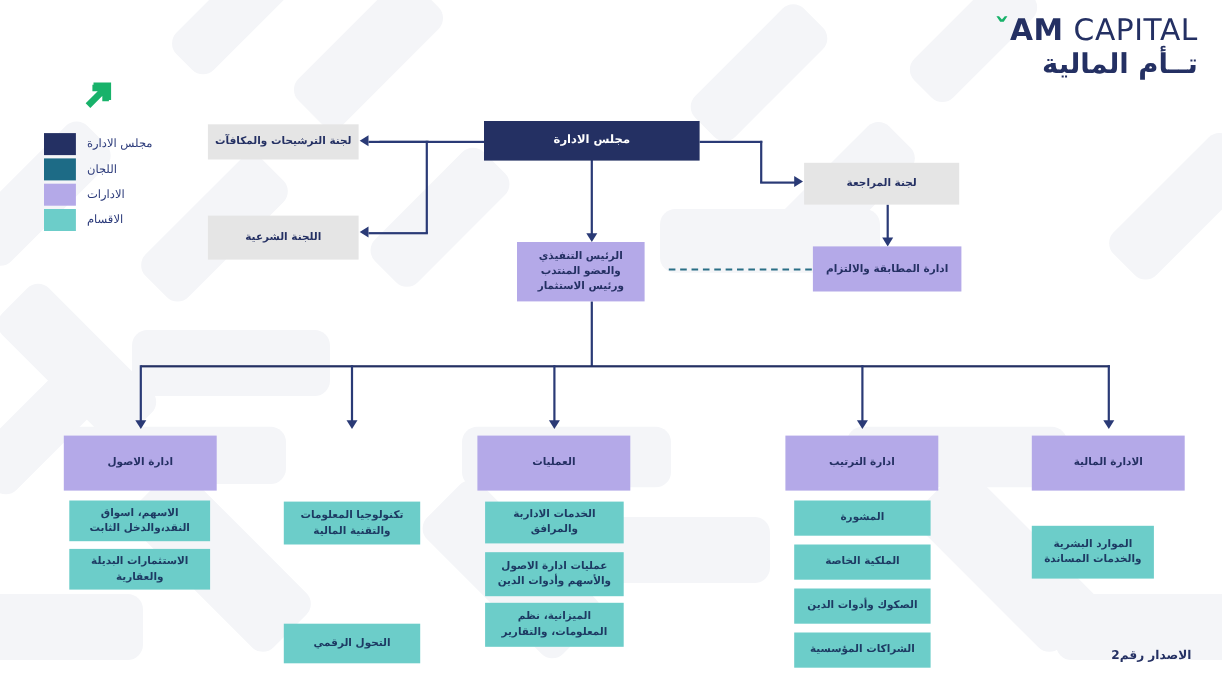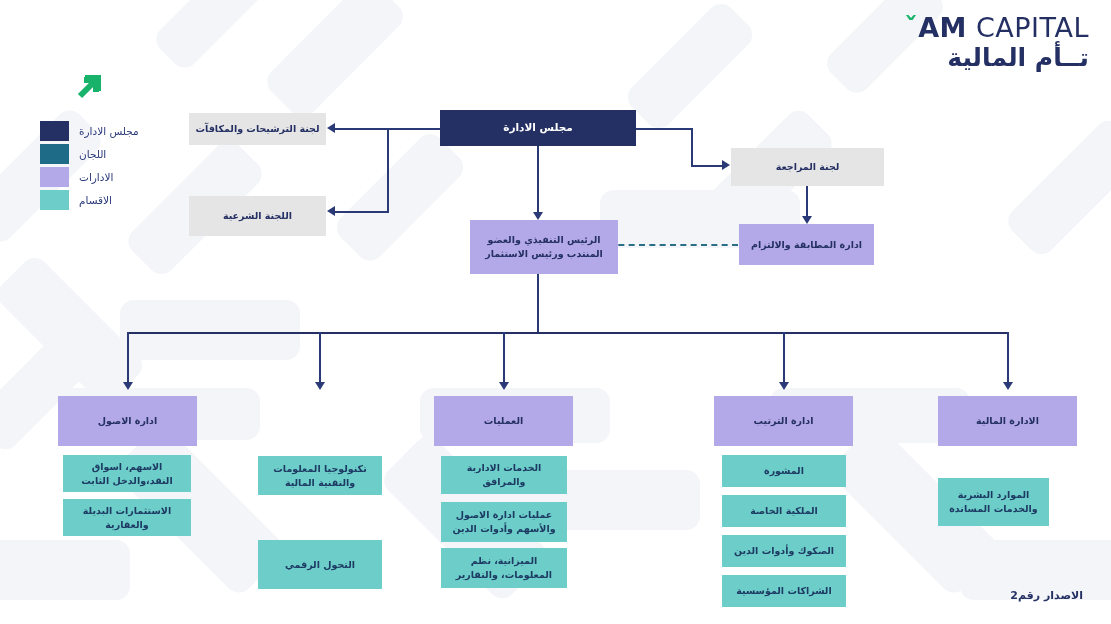--- a/index.html
+++ b/index.html
@@ -158,32 +158,32 @@
 
   <div class="ln v" style="left:1007px;top:332px;height:52px;"></div>
   <div class="arw down" style="left:1003px;top:382px;"></div>
 
   <div class="node board" style="left:440px;top:110px;width:196px;height:36px;">مجلس الادارة</div>
 
   <div class="node committee" style="left:189px;top:113px;width:137px;height:32px;">لجنة الترشيحات والمكافآت</div>
 
   <div class="node committee" style="left:189px;top:196px;width:137px;height:40px;">اللجنة الشرعية</div>
 
-  <div class="node committee" style="left:731px;top:148px;width:153px;height:38px;">لجنة المراجعة</div>
+  <div class="node committee" style="left:731px;top:148px;width:141px;height:38px;">لجنة المراجعة</div>
 
-  <div class="node dept" style="left:470px;top:220px;width:148px;height:54px;">الرئيس التنفيذي والعضو المنتدب ورئيس الاستثمار</div>
+  <div class="node dept" style="left:470px;top:220px;width:116px;height:54px;">الرئيس التنفيذي والعضو المنتدب ورئيس الاستثمار</div>
 
   <div class="node dept" style="left:739px;top:224px;width:135px;height:41px;">ادارة المطابقة والالتزام</div>
 
   <div class="node dept" style="left:58px;top:396px;width:139px;height:50px;">ادارة الاصول</div>
   <div class="node unit" style="left:63px;top:455px;width:128px;height:37px;">الاسهم، اسواق النقد،والدخل الثابت</div>
   <div class="node unit" style="left:63px;top:499px;width:128px;height:37px;">الاستثمارات البديلة والعقارية</div>
 
   <div class="node unit" style="left:258px;top:456px;width:124px;height:39px;">تكنولوجيا المعلومات والتقنية المالية</div>
-  <div class="node unit" style="left:258px;top:540px;width:124px;height:49px;">التحول الرقمي</div>
+  <div class="node unit" style="left:258px;top:567px;width:124px;height:36px;">التحول الرقمي</div>
 
   <div class="node dept" style="left:434px;top:396px;width:139px;height:50px;">العمليات</div>
   <div class="node unit" style="left:441px;top:456px;width:126px;height:38px;">الخدمات الاداربة والمرافق</div>
   <div class="node unit" style="left:441px;top:502px;width:126px;height:40px;">عمليات ادارة الاصول والأسهم وأدوات الدين</div>
   <div class="node unit" style="left:441px;top:548px;width:126px;height:40px;">الميزانية، نظم المعلومات، والتقارير</div>
 
   <div class="node dept" style="left:714px;top:396px;width:139px;height:50px;">ادارة الترتيب</div>
   <div class="node unit" style="left:722px;top:455px;width:124px;height:32px;">المشورة</div>
   <div class="node unit" style="left:722px;top:495px;width:124px;height:32px;">الملكية الخاصة</div>
   <div class="node unit" style="left:722px;top:535px;width:124px;height:32px;">الصكوك وأدوات الدين</div>

